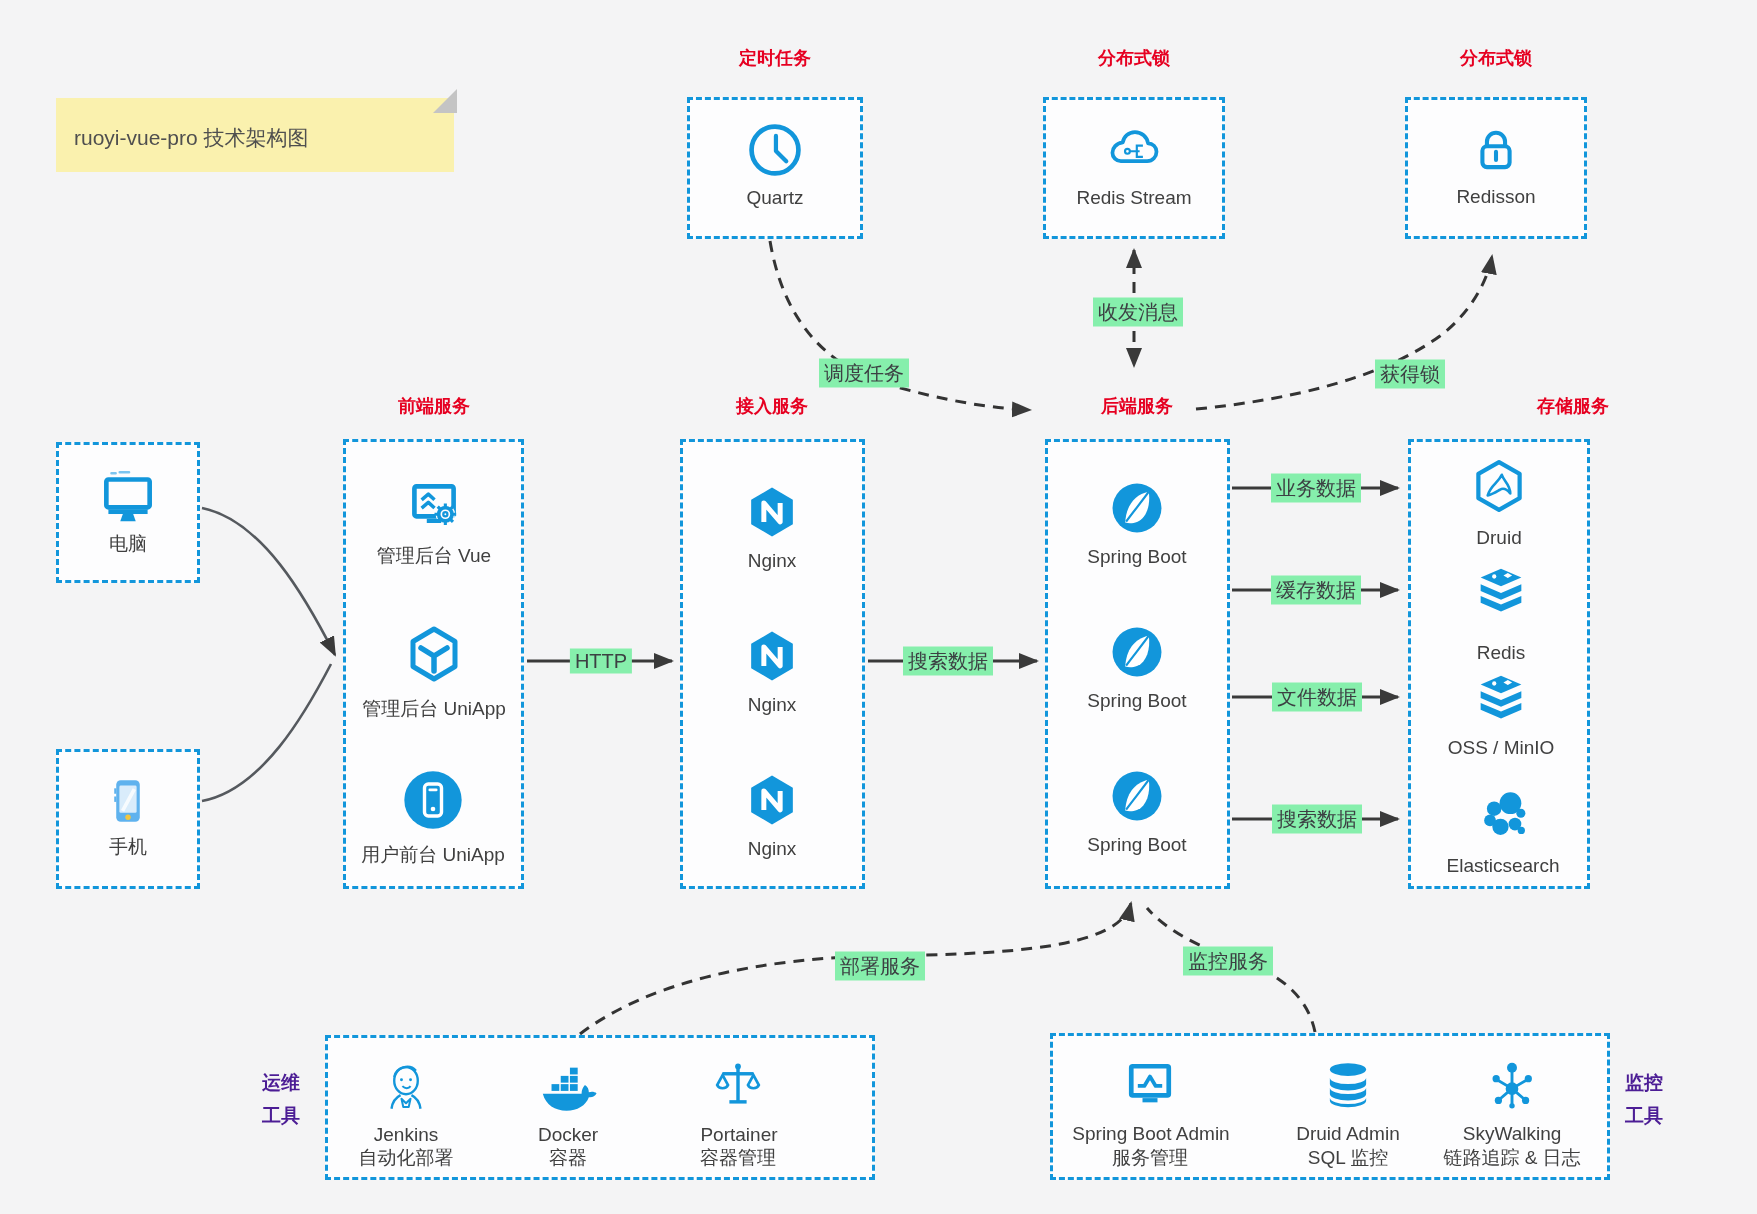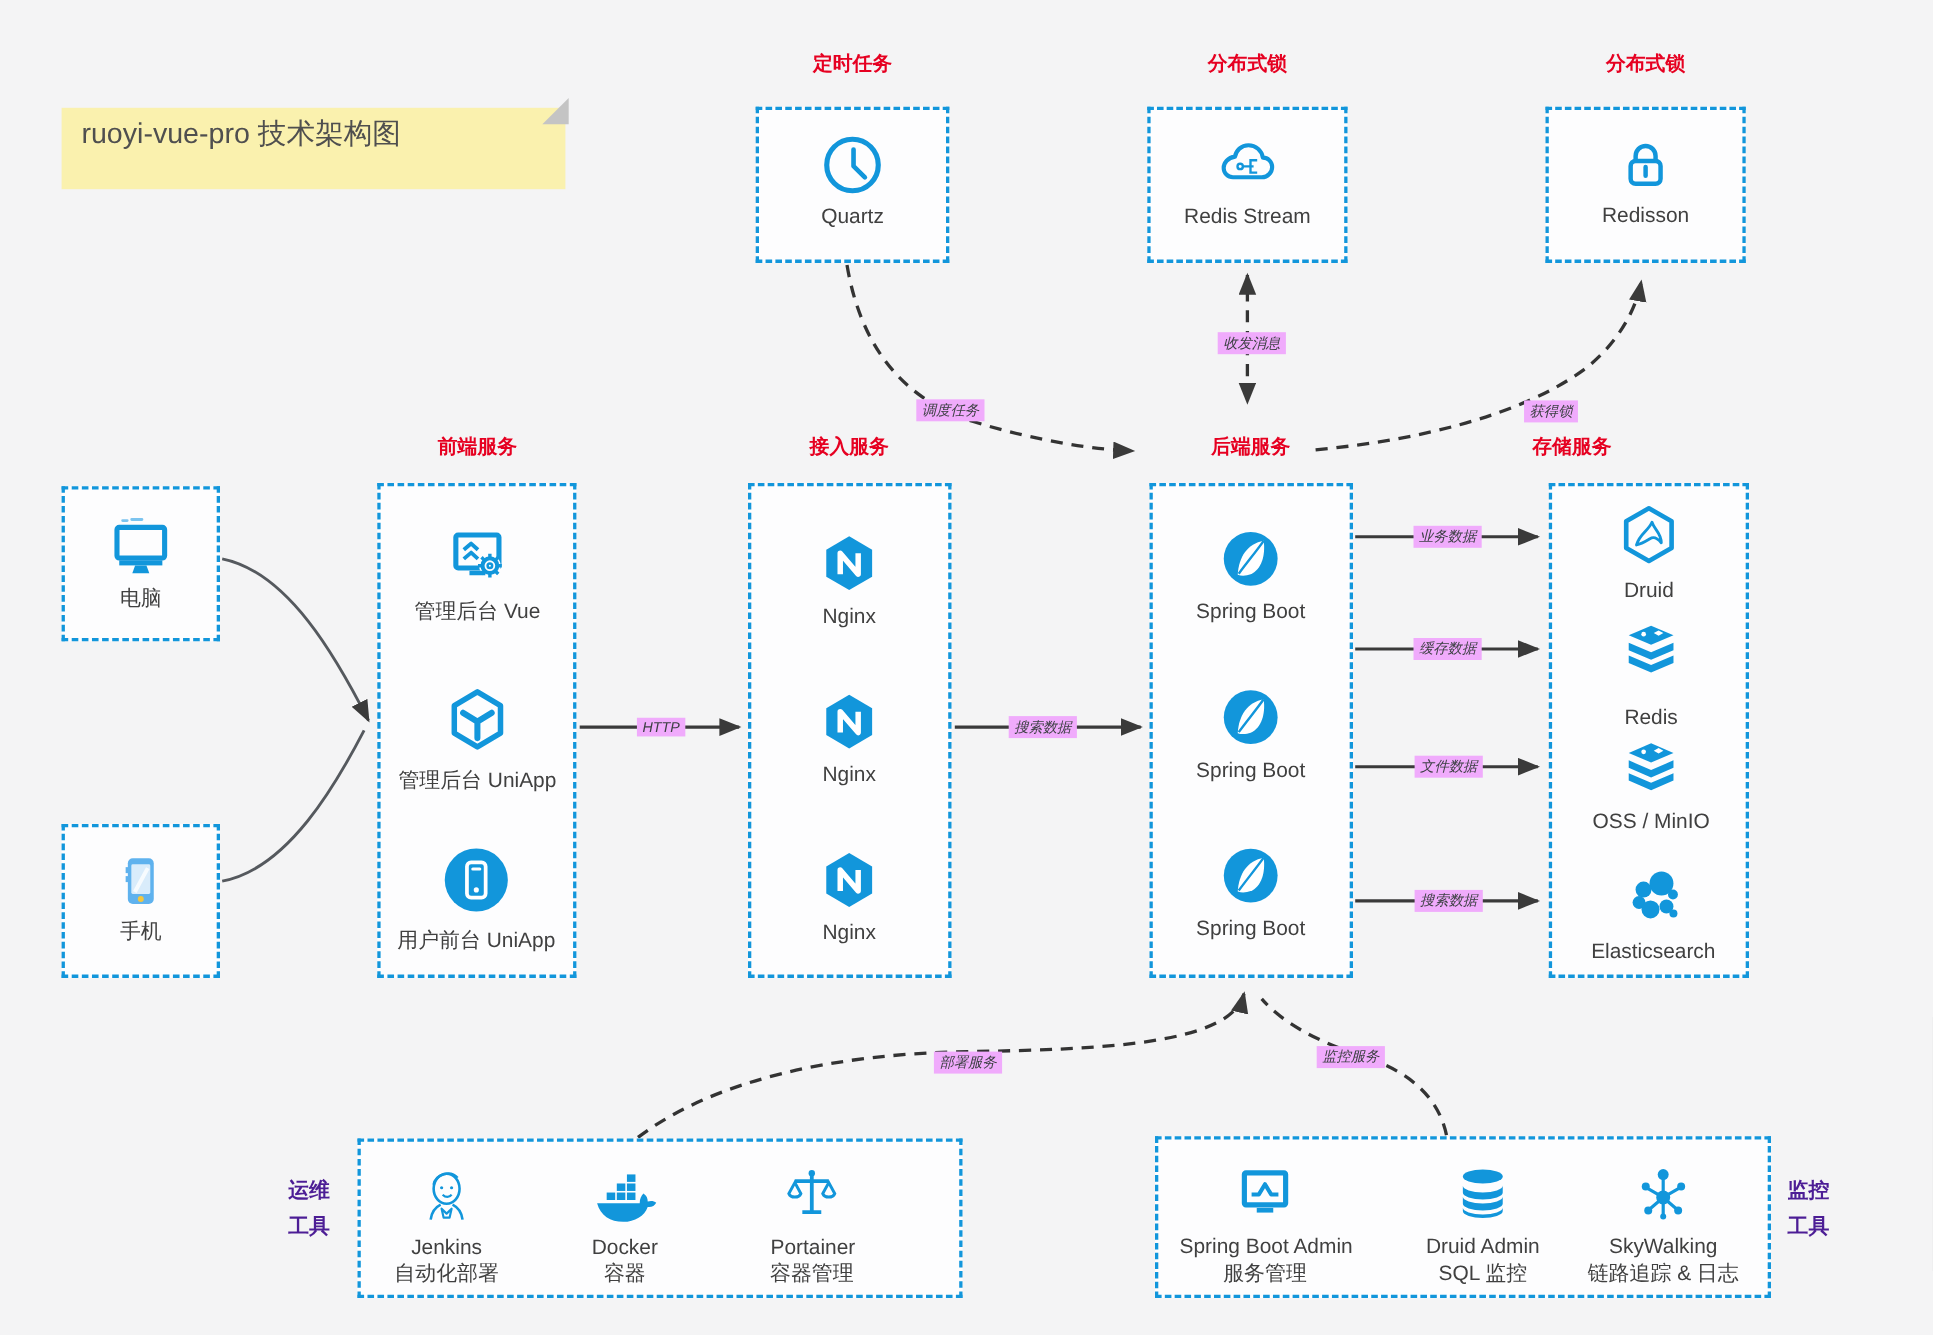--- a/index.html
+++ b/index.html
@@ -4,24 +4,24 @@
 <style>
   html,body{margin:0;padding:0;background:#e9e9ea;}
   .canvas{position:relative;width:1757px;height:1214px;background:#f4f4f5;overflow:hidden;
           font-family:"Liberation Sans","DejaVu Sans",sans-serif;}
   svg.wires{position:absolute;left:0;top:0;}
   .gbox{position:absolute;border:3px dashed #1296db;background:#fdfdfe;box-sizing:border-box;}
   .gtitle{position:absolute;transform:translateX(-50%);font-size:18px;font-weight:700;color:#e60021;white-space:nowrap;}
   .sidetitle{position:absolute;font-size:19px;font-weight:700;color:#4c1d95;line-height:33px;white-space:nowrap;}
   .ico{position:absolute;transform:translate(-50%,-50%);}
   .lbl{position:absolute;transform:translate(-50%,-50%);font-size:19px;color:#404040;white-space:nowrap;}
-  .elbl{position:absolute;transform:translate(-50%,-50%);font-size:13px;color:#3c4043;background:#f0abfc;
-        padding:1px 5px;white-space:nowrap;font-style:italic;}
-  .note{position:absolute;left:56px;top:98px;width:458px;height:74px;background:#faf1ae;
-        font-size:26px;line-height:27px;color:#4f4f4f;padding:10px 0 0 18px;box-sizing:border-box;}
+  .elbl{position:absolute;transform:translate(-50%,-50%);font-size:20px;color:#3c4043;background:#86efac;
+        padding:1px 5px;white-space:nowrap;}
+  .note{position:absolute;left:56px;top:98px;width:398px;height:74px;background:#faf1ae;
+        font-size:21px;line-height:27px;color:#4f4f4f;padding:26px 0 0 18px;box-sizing:border-box;}
   .fold{position:absolute;top:-9px;right:-3px;width:0;height:0;border-style:solid;
         border-width:0 0 24px 24px;border-color:transparent transparent #c4c4c4 transparent;}
 </style>
 </head>
 <body>
 
 <div class="canvas">
 
   <svg class="wires" width="1757" height="1214" viewBox="0 0 1757 1214">
     <defs>
@@ -182,21 +182,21 @@
     <div>ruoyi-vue-pro 技术架构图</div>
     <i class="fold"></i>
   </div>
 
   <div class="gtitle" style="left:775px;top:46px">定时任务</div>
   <div class="gtitle" style="left:1134px;top:46px">分布式锁</div>
   <div class="gtitle" style="left:1496px;top:46px">分布式锁</div>
   <div class="gtitle" style="left:434px;top:394px">前端服务</div>
   <div class="gtitle" style="left:772px;top:394px">接入服务</div>
   <div class="gtitle" style="left:1137px;top:394px">后端服务</div>
-  <div class="gtitle" style="left:1429px;top:394px">存储服务</div>
+  <div class="gtitle" style="left:1573px;top:394px">存储服务</div>
   <div class="sidetitle" style="left:262px;top:1066px">
     <div>运维</div>
     <div>工具</div>
   </div>
   <div class="sidetitle" style="left:1625px;top:1066px">
     <div>监控</div>
     <div>工具</div>
   </div>
 
   <div class="gbox" style="left:687px;top:97px;width:176px;height:142px"></div>

